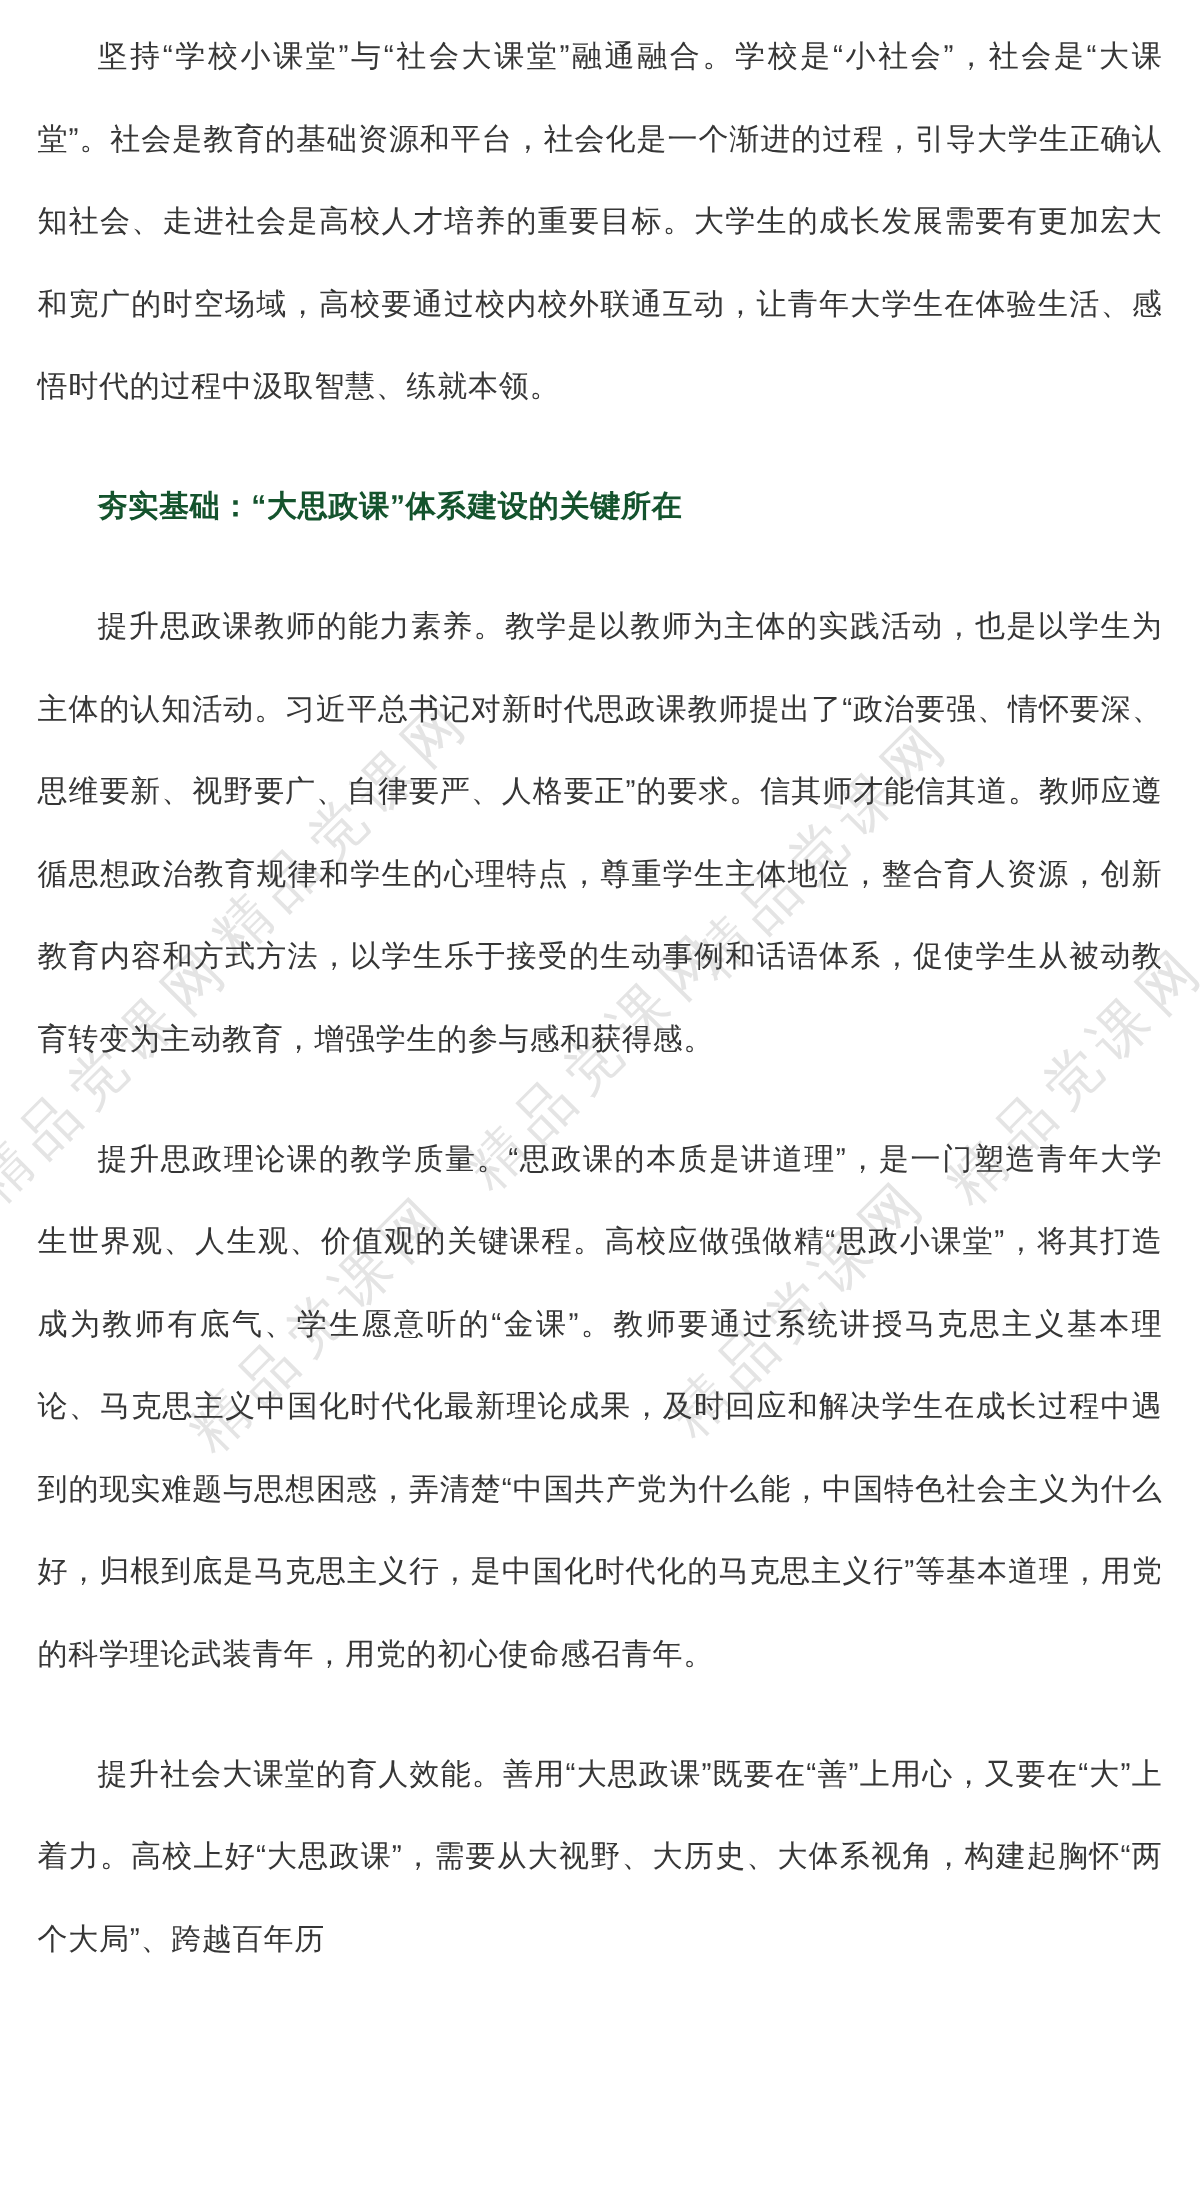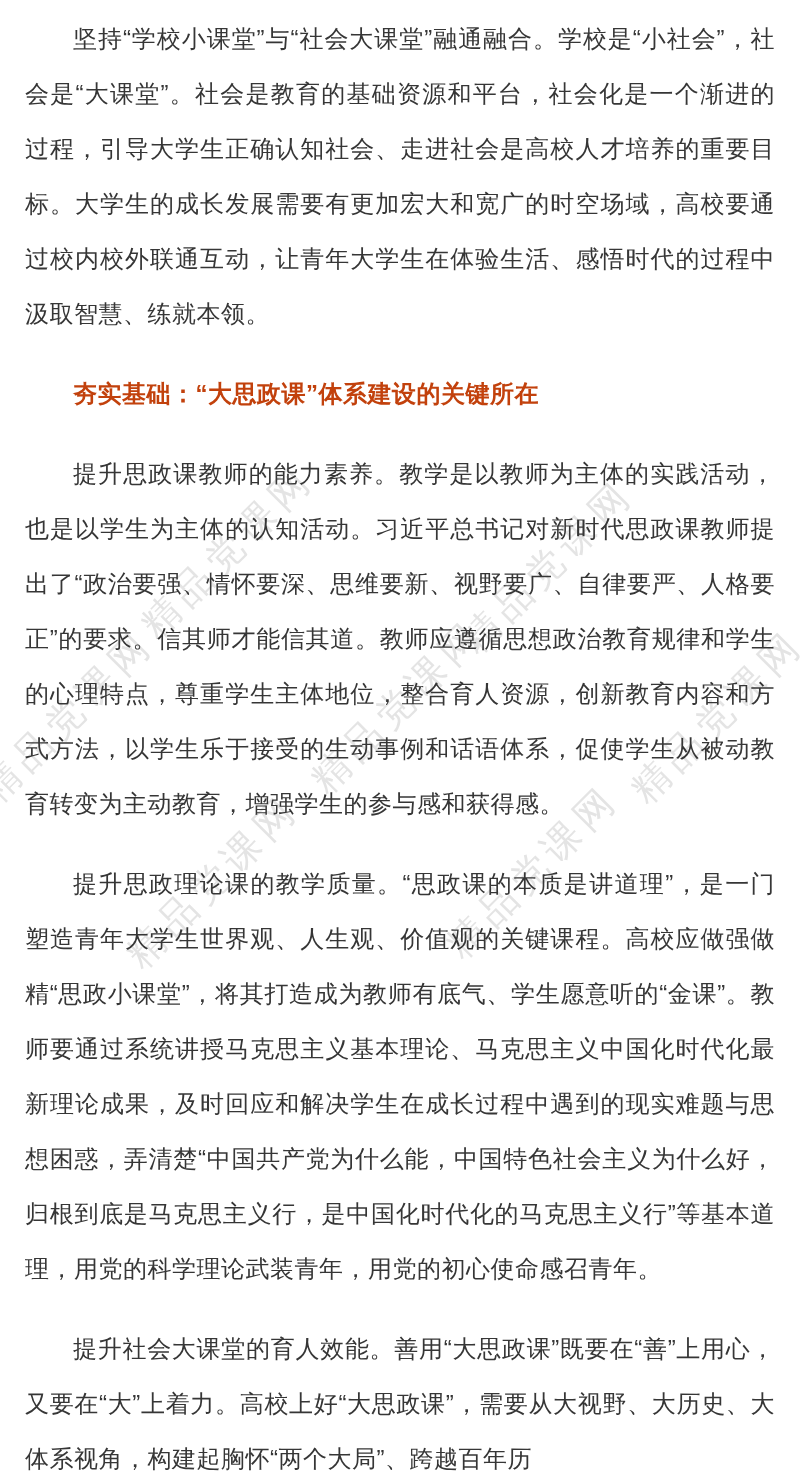--- a/index.html
+++ b/index.html
@@ -43,30 +43,30 @@
   .wm6 { left: 100px;  top: 856px; }
   .wm7 { left: 420px;  top: 846px; }
   
   .content {
     position: relative;
     z-index: 1;
     padding: 11px 25px 0 25px;
   }
   .para {
     margin: 0 0 25px 0;
-    font-size: 24px;
+    font-size: 20px;
     line-height: 55px;
     color: #363636;
     text-align: justify;
     text-indent: 2em;
     letter-spacing: 0.5px;
   }
   .para.heading {
     font-weight: 700;
-    color: #c2410c;
+    color: #14532d;
     margin-bottom: 25px;
   }
   .para.last {
     margin-bottom: 0;
   }
 </style>
 </head>
 <body>
 
 <div class="page">

